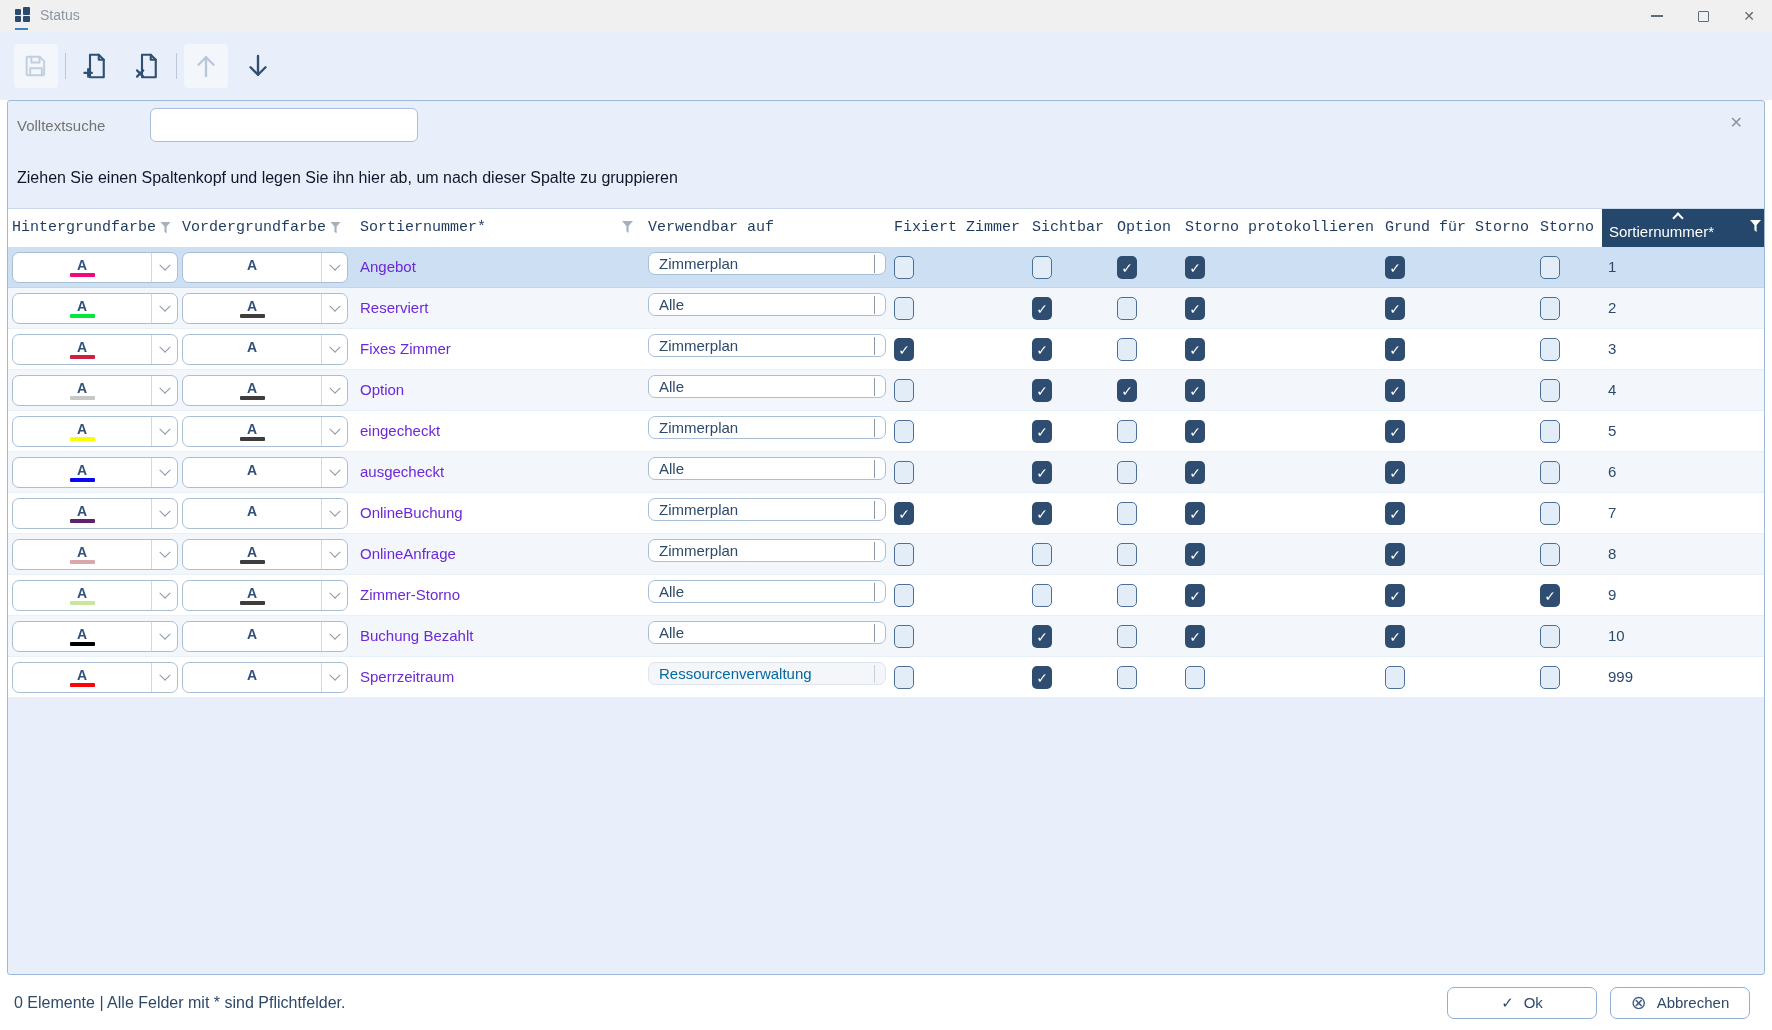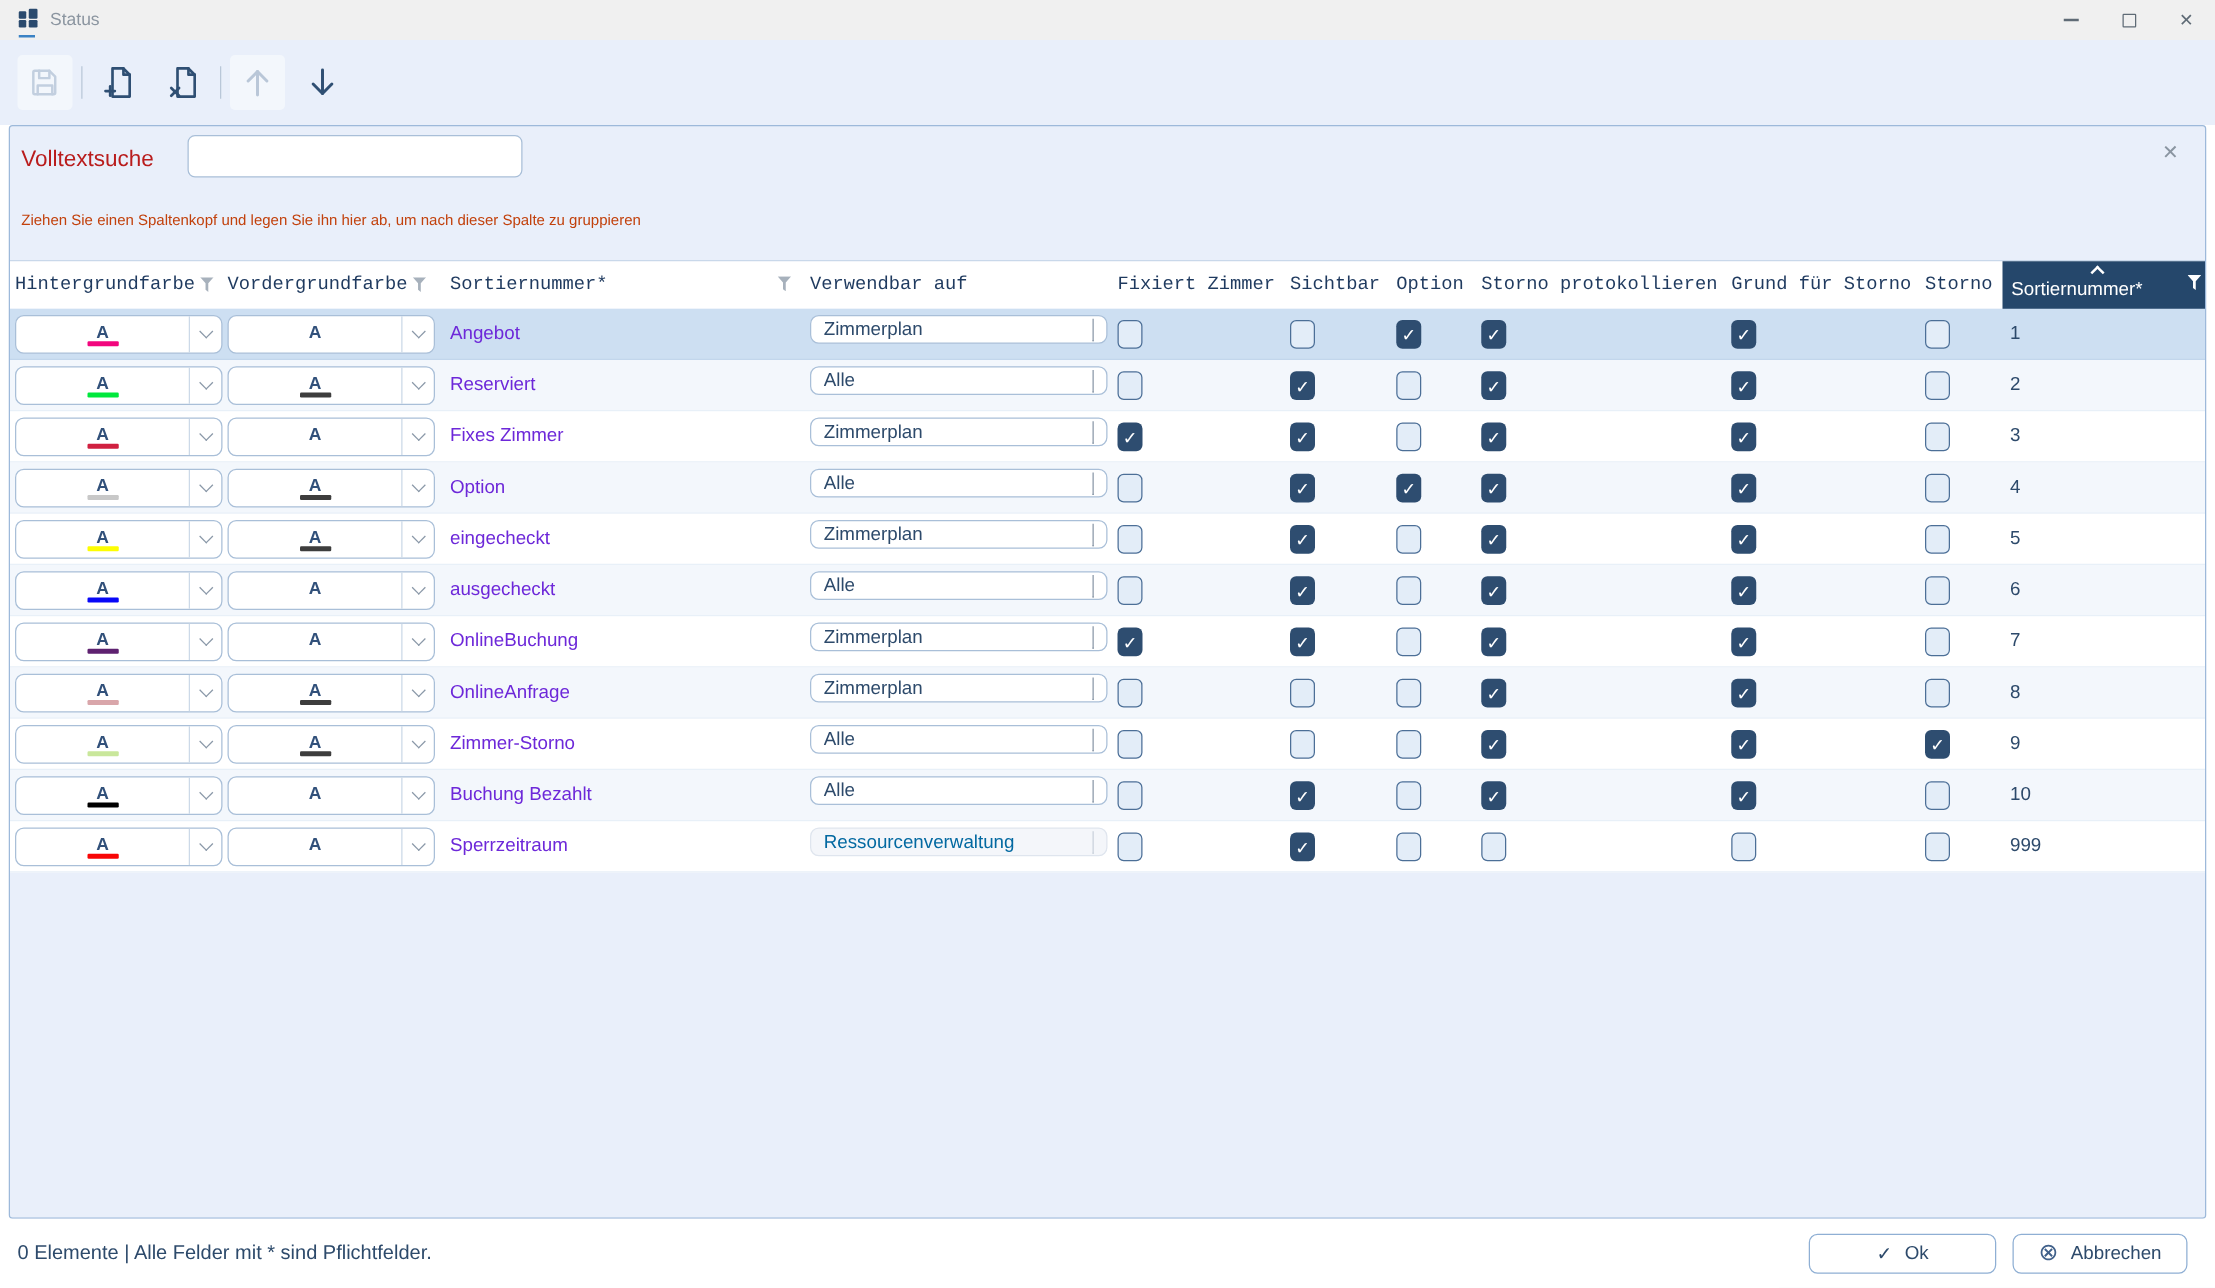--- a/index.html
+++ b/index.html
@@ -24,24 +24,24 @@
 
   
   .toolbar { position:absolute; top:32px; left:0; width:100%; height:68px; background:#e9effa; display:flex; align-items:center; padding-left:14px; }
   .tbtn { width:44px; height:44px; display:flex; align-items:center; justify-content:center; border-radius:4px; }
   .tbtn.tile { background:#f3f7fc; }
   .tsep { width:1px; height:26px; background:#b9c7d8; margin:0 7px; }
   .tbtn + .tbtn { margin-left:8px; }
 
   
   .panel { position:absolute; left:7px; top:100px; width:1758px; height:875px; background:#e9effa; border:1px solid #9db9da; border-radius:3px; }
-  .search-label { position:absolute; left:9px; top:16px; font-size:18px; color:#b91c1c; }
+  .search-label { position:absolute; left:9px; top:16px; font-size:15px; color:#737373; }
   .search-input { position:absolute; left:142px; top:7px; width:268px; height:34px; background:#fff; border:1px solid #a9bfd8; border-radius:6px; font-size:15px; padding:0 8px; color:#2d4a6b; outline:none; }
   .search-close { position:absolute; right:21px; top:14px; font-size:16px; color:#8a95a1; cursor:default; line-height:1; }
-  .group-hint { position:absolute; left:9px; top:68px; font-size:12px; color:#c2410c; }
+  .group-hint { position:absolute; left:9px; top:68px; font-size:16px; color:#0f172a; }
 
   
   .grid { position:absolute; left:0; top:107px; right:0; }
   .ghead { position:relative; height:39px; background:#fff; border-top:1px solid #c9d8ea; }
   .hcell { position:absolute; top:10px; font-size:15px; color:#1f3a5f; white-space:nowrap; display:inline-flex; align-items:center; gap:4px;font-family:Liberation Mono, monospace; }
   .funnel { display:inline-block; width:11px; height:12px; background:#a7b1bc; clip-path:polygon(0 0,100% 0,60% 42%,60% 100%,40% 86%,40% 42%); }
   .funnel.white { background:#fff; }
   .h-bg{left:4px} .h-fg{left:174px} .h-desc{left:352px} .h-descfun{left:614px; top:12px} .h-dd{left:640px}
   .h-fz{left:886px} .h-si{left:1024px} .h-op{left:1109px} .h-sp{left:1177px} .h-gs{left:1377px} .h-st{left:1532px}
   .sort-head { position:absolute; left:1594px; top:0; width:162px; height:39px; background:#25476b; color:#fff; }

